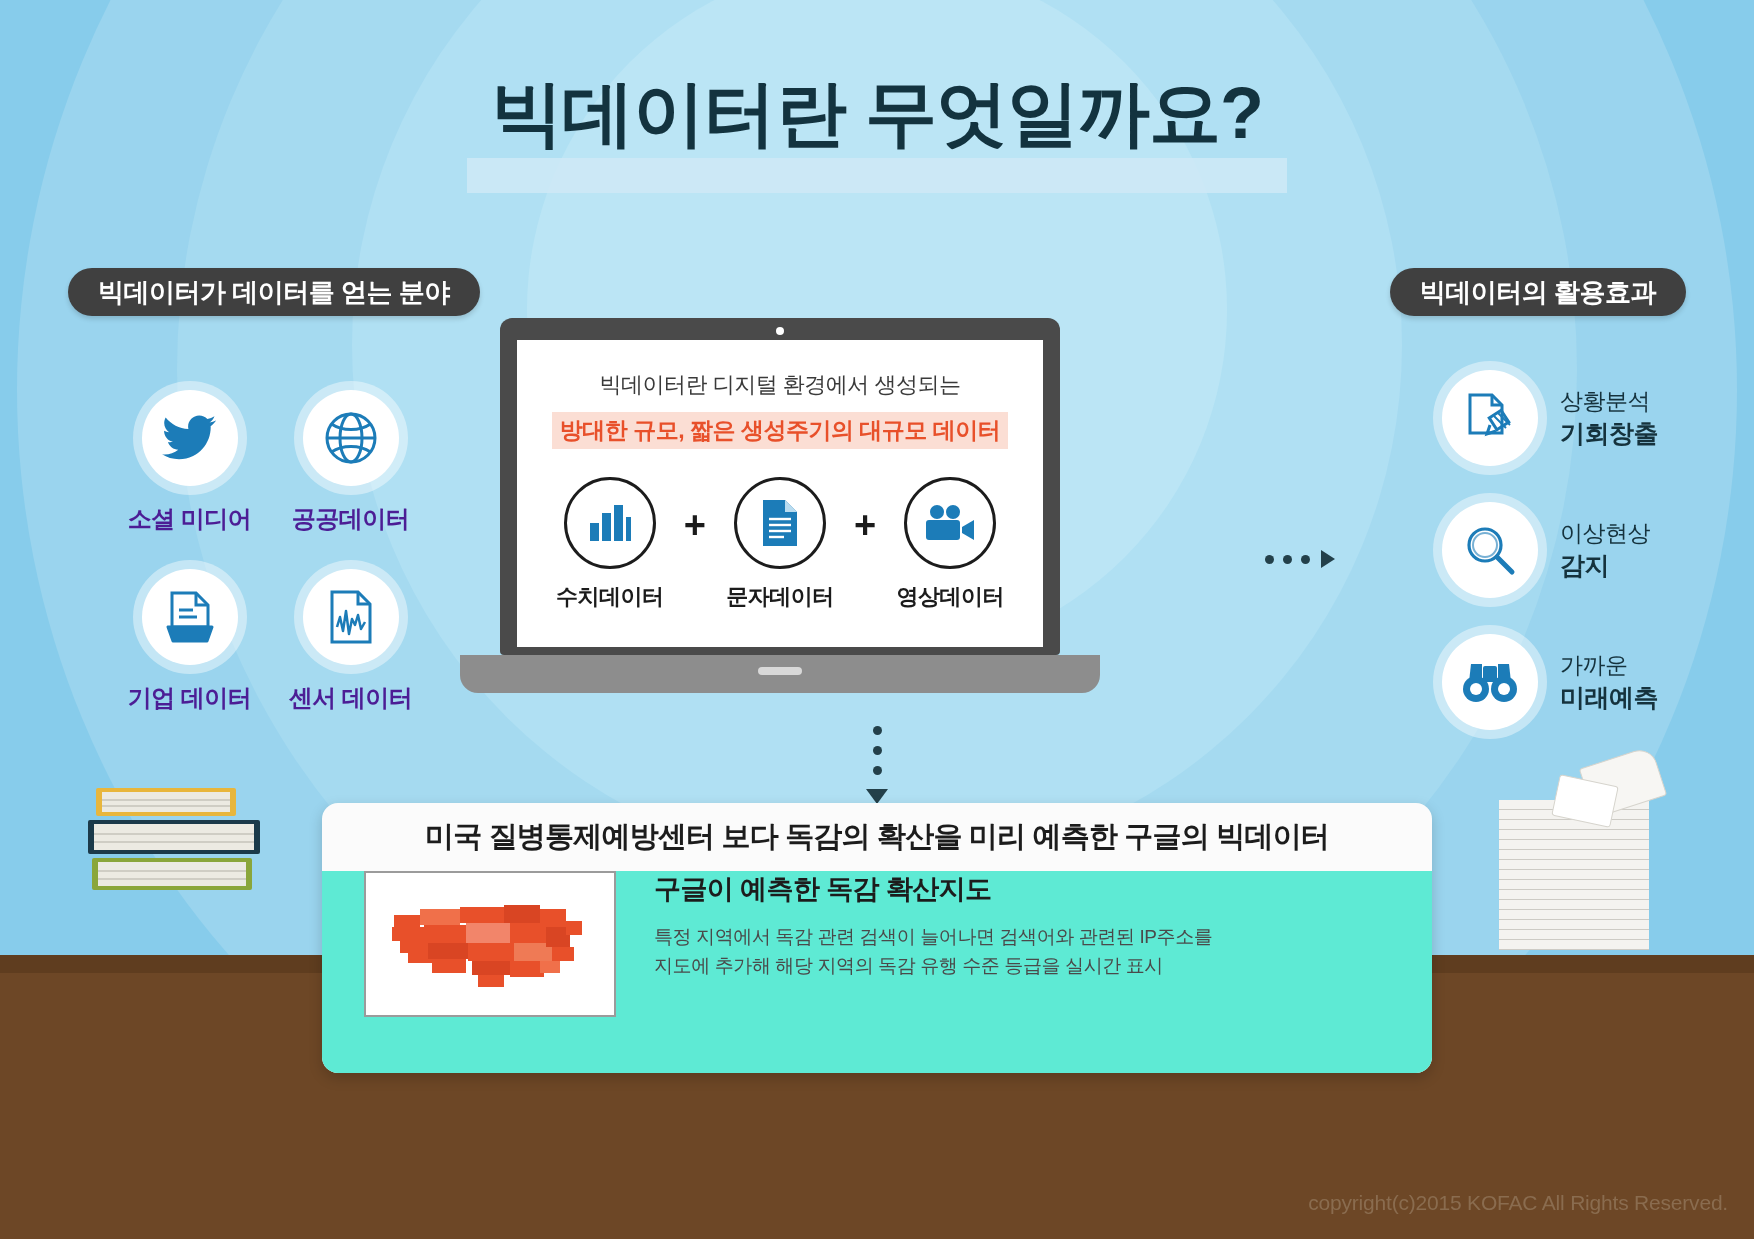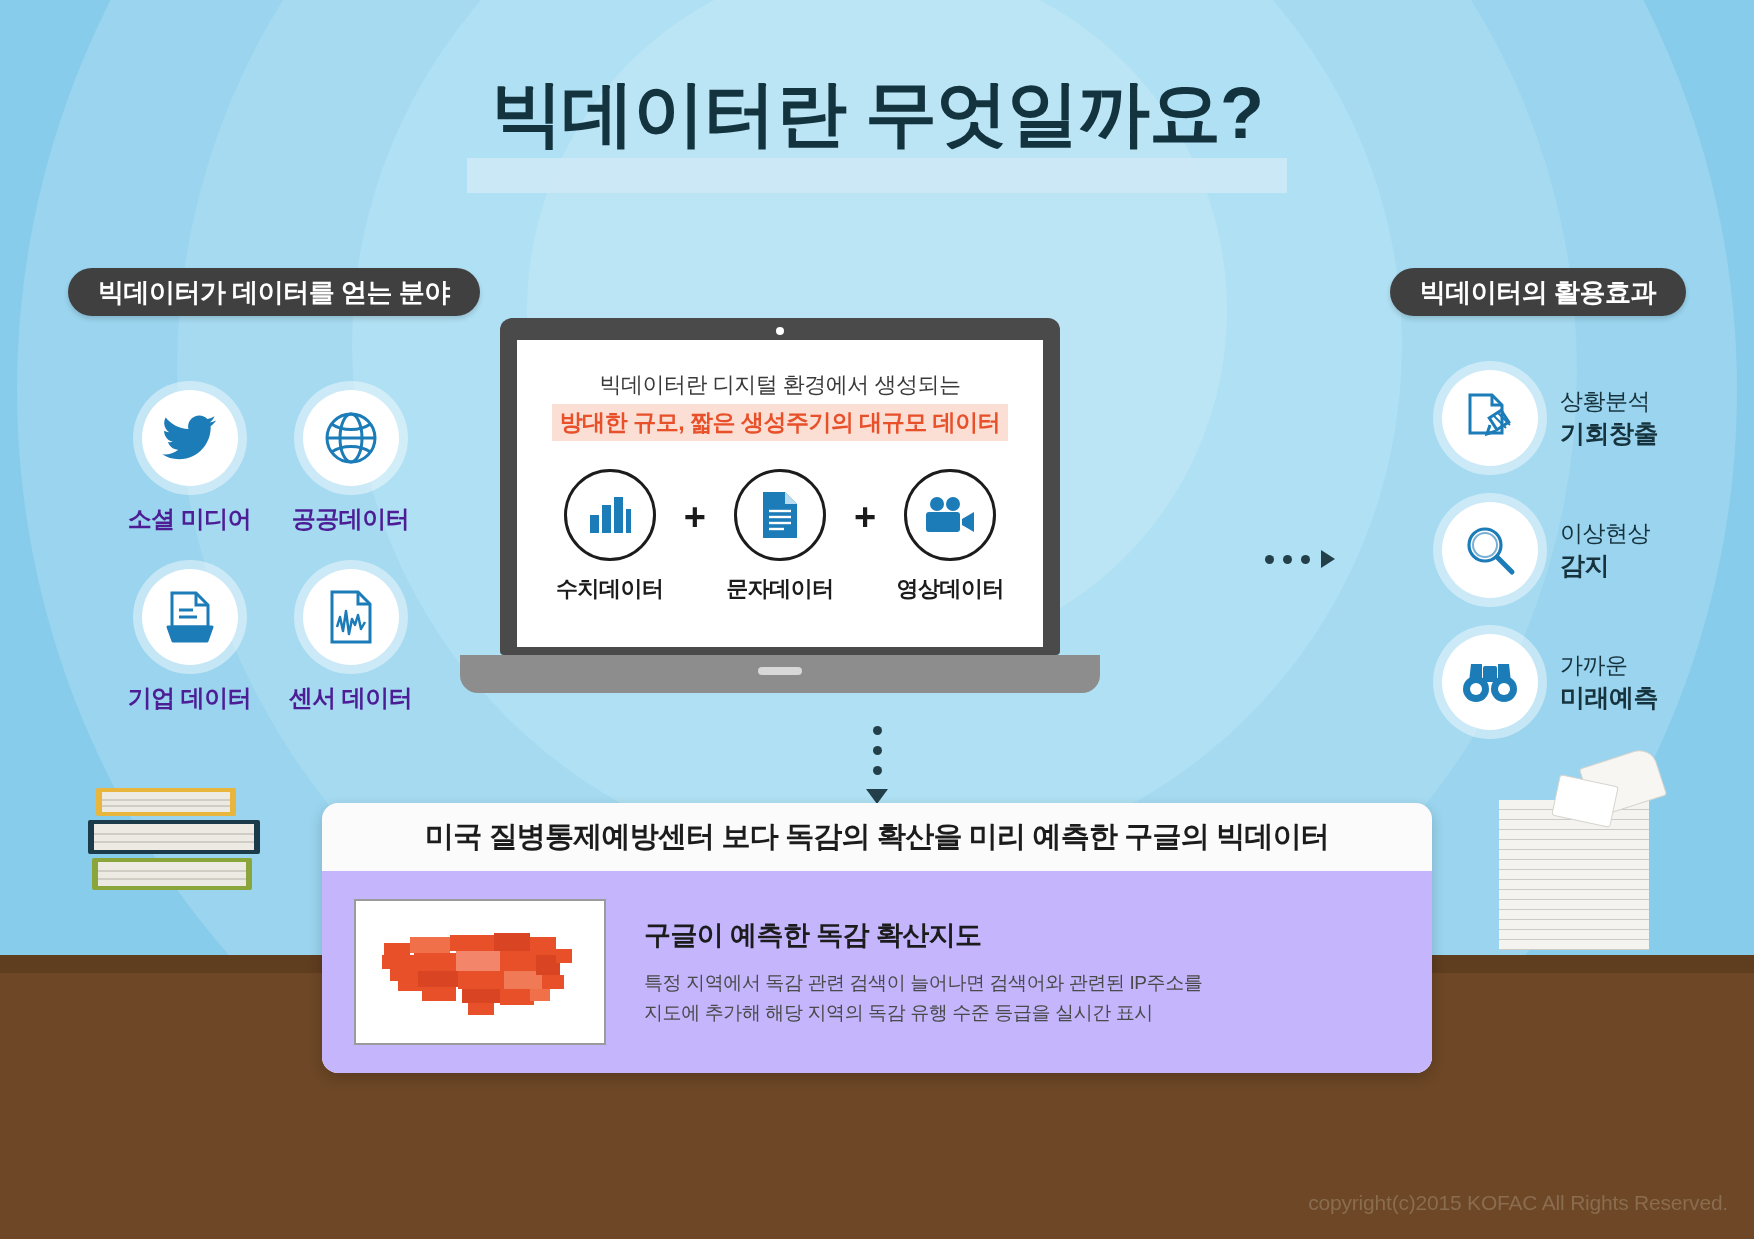--- a/index.html
+++ b/index.html
@@ -55,21 +55,21 @@
   
   .laptop{position:absolute;left:500px;top:318px;width:650px;}
   .lid{width:560px;height:337px;background:#4a4a4a;border-radius:12px 12px 4px 4px;padding:22px 17px 8px 17px;box-sizing:border-box;position:relative;}
   .cam{position:absolute;top:9px;left:50%;transform:translateX(-50%);width:8px;height:8px;border-radius:50%;background:#fff;}
   .screen{width:100%;height:100%;background:#fff;overflow:hidden;position:relative;}
   .base{width:640px;height:38px;margin-left:-40px;background:#8d8d8d;border-radius:0 0 18px 18px;position:relative;}
   .base::after{content:"";position:absolute;left:50%;top:12px;transform:translateX(-50%);width:44px;height:8px;border-radius:5px;background:#d8d8d8;}
   .base-shadow{position:absolute;left:-34px;top:324px;width:628px;height:48px;border-radius:24px;background:#6fbfe2;z-index:-1;}
 
   .sc-line1{text-align:center;font-size:22px;color:#3a3a3a;margin-top:30px;letter-spacing:-.5px;}
-  .sc-line2-wrap{text-align:center;margin-top:4px;text-decoration:underline;}
+  .sc-line2-wrap{text-align:center;margin-top:12px;text-decoration:underline;}
   .sc-line2{display:inline-block;font-size:23px;font-weight:bold;color:#e8502a;background:#fbded4;padding:3px 8px;letter-spacing:-.5px;}
 
   .triple{display:flex;align-items:center;justify-content:center;gap:12px;margin-top:28px;}
   .tri-item{display:flex;flex-direction:column;align-items:center;width:124px;}
   .tri-circ{width:92px;height:92px;border-radius:50%;border:3px solid #1c1c1c;display:flex;align-items:center;justify-content:center;box-sizing:border-box;}
   .tri-label{margin-top:13px;font-size:22px;font-weight:bold;color:#1b1b1b;letter-spacing:-.5px;white-space:nowrap;}
   .plus{font-size:38px;font-weight:bold;color:#1b1b1b;margin-bottom:38px;}
 
   
   .eff-list{position:absolute;right:96px;top:370px;display:flex;flex-direction:column;gap:36px;}
@@ -78,21 +78,21 @@
   .eff-text b{display:block;font-size:25px;font-weight:bold;}
 
   
   .vdots{position:absolute;left:50%;transform:translateX(-50%);top:726px;display:flex;flex-direction:column;align-items:center;gap:11px;}
   .vdots i{width:9px;height:9px;border-radius:50%;background:#23404a;display:block;}
   .vdots .tri{width:0;height:0;border-top:15px solid #23404a;border-left:11px solid transparent;border-right:11px solid transparent;margin-top:3px;}
 
   
   .card{position:absolute;left:322px;top:803px;width:1110px;height:270px;background:#fbfbfb;border-radius:16px;box-shadow:0 5px 14px rgba(0,0,0,.18);overflow:hidden;}
   .card-title{height:68px;display:flex;align-items:center;justify-content:center;font-size:29px;font-weight:bold;color:#1c1c1c;letter-spacing:-.8px;}
-  .card-body{position:absolute;left:0;top:68px;right:0;bottom:0;background:#c4b5fd;display:flex;align-items:center;padding:0 32px;box-sizing:border-box;gap:38px;}
+  .card-body{position:absolute;left:0;top:68px;right:0;bottom:0;background:#5eead4;display:flex;align-items:flex-start;padding:0 42px;box-sizing:border-box;gap:38px;}
   .map-box{width:248px;height:142px;background:#fff;border:2px solid #9b9b9b;flex:none;display:flex;align-items:center;justify-content:center;}
   .card-h{font-size:27px;font-weight:bold;color:#1c1c1c;letter-spacing:-.6px;}
   .card-p{margin-top:15px;font-size:19px;color:#4a4a4a;line-height:1.55;letter-spacing:-.4px;}
 
   
   .books{position:absolute;left:88px;top:788px;width:175px;}
   .book{height:28px;border-radius:2px;position:relative;margin-bottom:4px;}
   .book .pages{position:absolute;left:6px;right:6px;top:4px;bottom:4px;background:#eceae2;}
   .book .pages::before{content:"";position:absolute;left:0;right:0;top:33%;height:2px;background:#cfcdc4;}
   .book .pages::after{content:"";position:absolute;left:0;right:0;top:66%;height:2px;background:#cfcdc4;}

